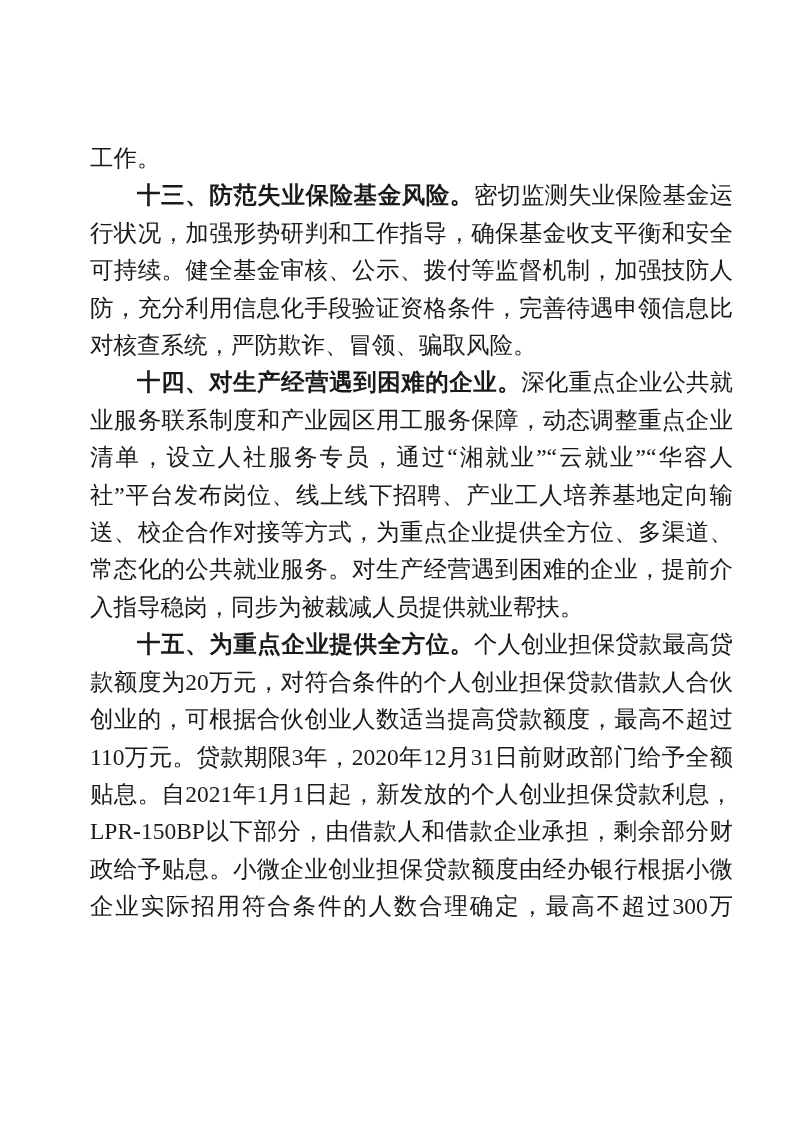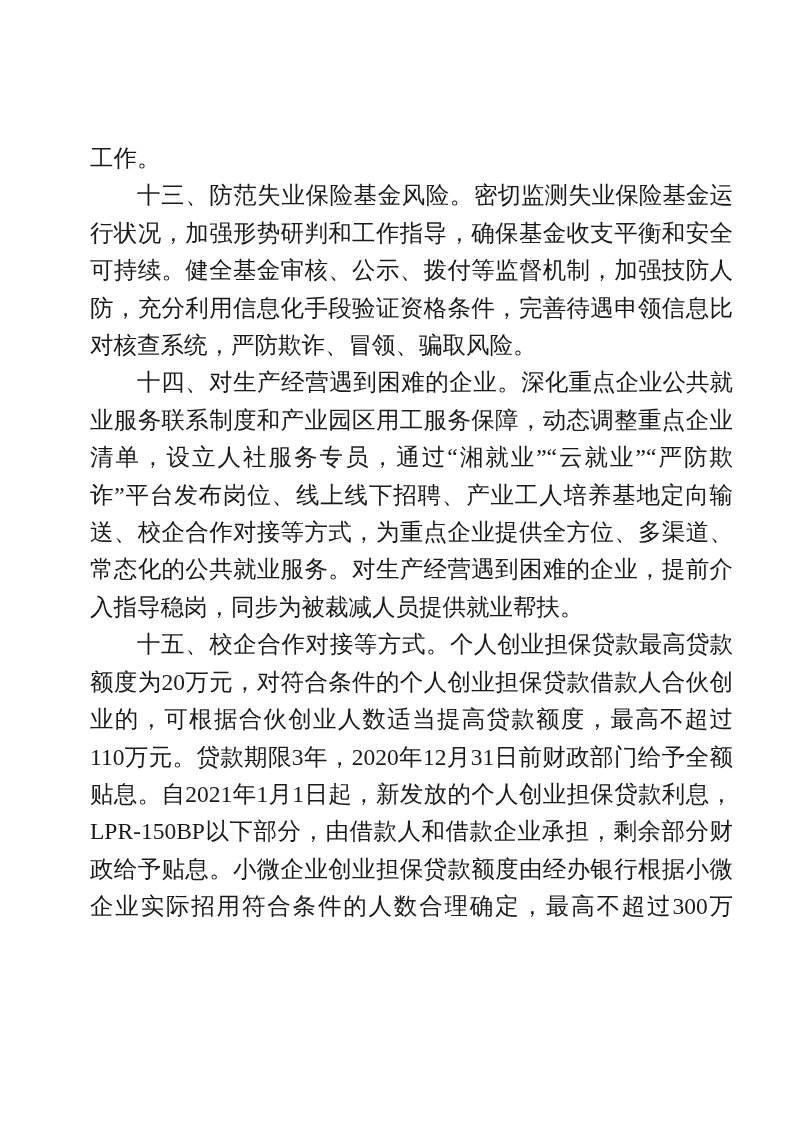--- a/index.html
+++ b/index.html
@@ -28,21 +28,21 @@
   }
   .para {
     margin: 0;
     padding: 0;
     text-indent: 2em;
   }
   .para.no-indent {
     text-indent: 0;
   }
   .lead {
-    font-weight: 400;
+    font-weight: 700;
     font-family: "Liberation Sans", "DejaVu Sans", sans-serif;
     letter-spacing: 0.5px;
     margin-top: 23px;
   }
   .footer {
     position: absolute;
     left: 0;
     right: 0;
     top: 1018px;
     text-align: center;
@@ -54,22 +54,22 @@
 </head>
 <body>
 
 <div class="page">
   <div class="content">
 
     <p class="para no-indent"><span class="lead"></span><span>工作。</span></p>
 
     <p class="para"><span class="lead">十三、防范失业保险基金风险。</span><span>密切监测失业保险基金运行状况，加强形势研判和工作指导，确保基金收支平衡和安全可持续。健全基金审核、公示、拨付等监督机制，加强技防人防，充分利用信息化手段验证资格条件，完善待遇申领信息比对核查系统，严防欺诈、冒领、骗取风险。</span></p>
 
-    <p class="para"><span class="lead">十四、对生产经营遇到困难的企业。</span><span>深化重点企业公共就业服务联系制度和产业园区用工服务保障，动态调整重点企业清单，设立人社服务专员，通过“湘就业”“云就业”“严防欺诈”平台发布岗位、线上线下招聘、产业工人培养基地定向输送、校企合作对接等方式，为重点企业提供全方位、多渠道、常态化的公共就业服务。对生产经营遇到困难的企业，提前介入指导稳岗，同步为被裁减人员提供就业帮扶。</span></p>
+    <p class="para"><span class="lead">十四、对生产经营遇到困难的企业。</span><span>深化重点企业公共就业服务联系制度和产业园区用工服务保障，动态调整重点企业清单，设立人社服务专员，通过“湘就业”“云就业”“华容人社”平台发布岗位、线上线下招聘、产业工人培养基地定向输送、校企合作对接等方式，为重点企业提供全方位、多渠道、常态化的公共就业服务。对生产经营遇到困难的企业，提前介入指导稳岗，同步为被裁减人员提供就业帮扶。</span></p>
 
-    <p class="para"><span class="lead">十五、校企合作对接等方式。</span><span>个人创业担保贷款最高贷款额度为20万元，对符合条件的个人创业担保贷款借款人合伙创业的，可根据合伙创业人数适当提高贷款额度，最高不超过110万元。贷款期限3年，2020年12月31日前财政部门给予全额贴息。自2021年1月1日起，新发放的个人创业担保贷款利息，LPR-150BP以下部分，由借款人和借款企业承担，剩余部分财政给予贴息。小微企业创业担保贷款额度由经办银行根据小微企业实际招用符合条件的人数合理确定，最高不超过300万元，贷款期限最长不超过2年，贷款利率由经办银行根据借款人的经营状况、信用</span></p>
+    <p class="para"><span class="lead">十五、为重点企业提供全方位。</span><span>个人创业担保贷款最高贷款额度为20万元，对符合条件的个人创业担保贷款借款人合伙创业的，可根据合伙创业人数适当提高贷款额度，最高不超过110万元。贷款期限3年，2020年12月31日前财政部门给予全额贴息。自2021年1月1日起，新发放的个人创业担保贷款利息，LPR-150BP以下部分，由借款人和借款企业承担，剩余部分财政给予贴息。小微企业创业担保贷款额度由经办银行根据小微企业实际招用符合条件的人数合理确定，最高不超过300万元，贷款期限最长不超过2年，贷款利率由经办银行根据借款人的经营状况、信用</span></p>
 
   </div>
 
   <div class="footer">
     <span>– 7 –</span>
   </div>
 </div>
 
 </body></html>

